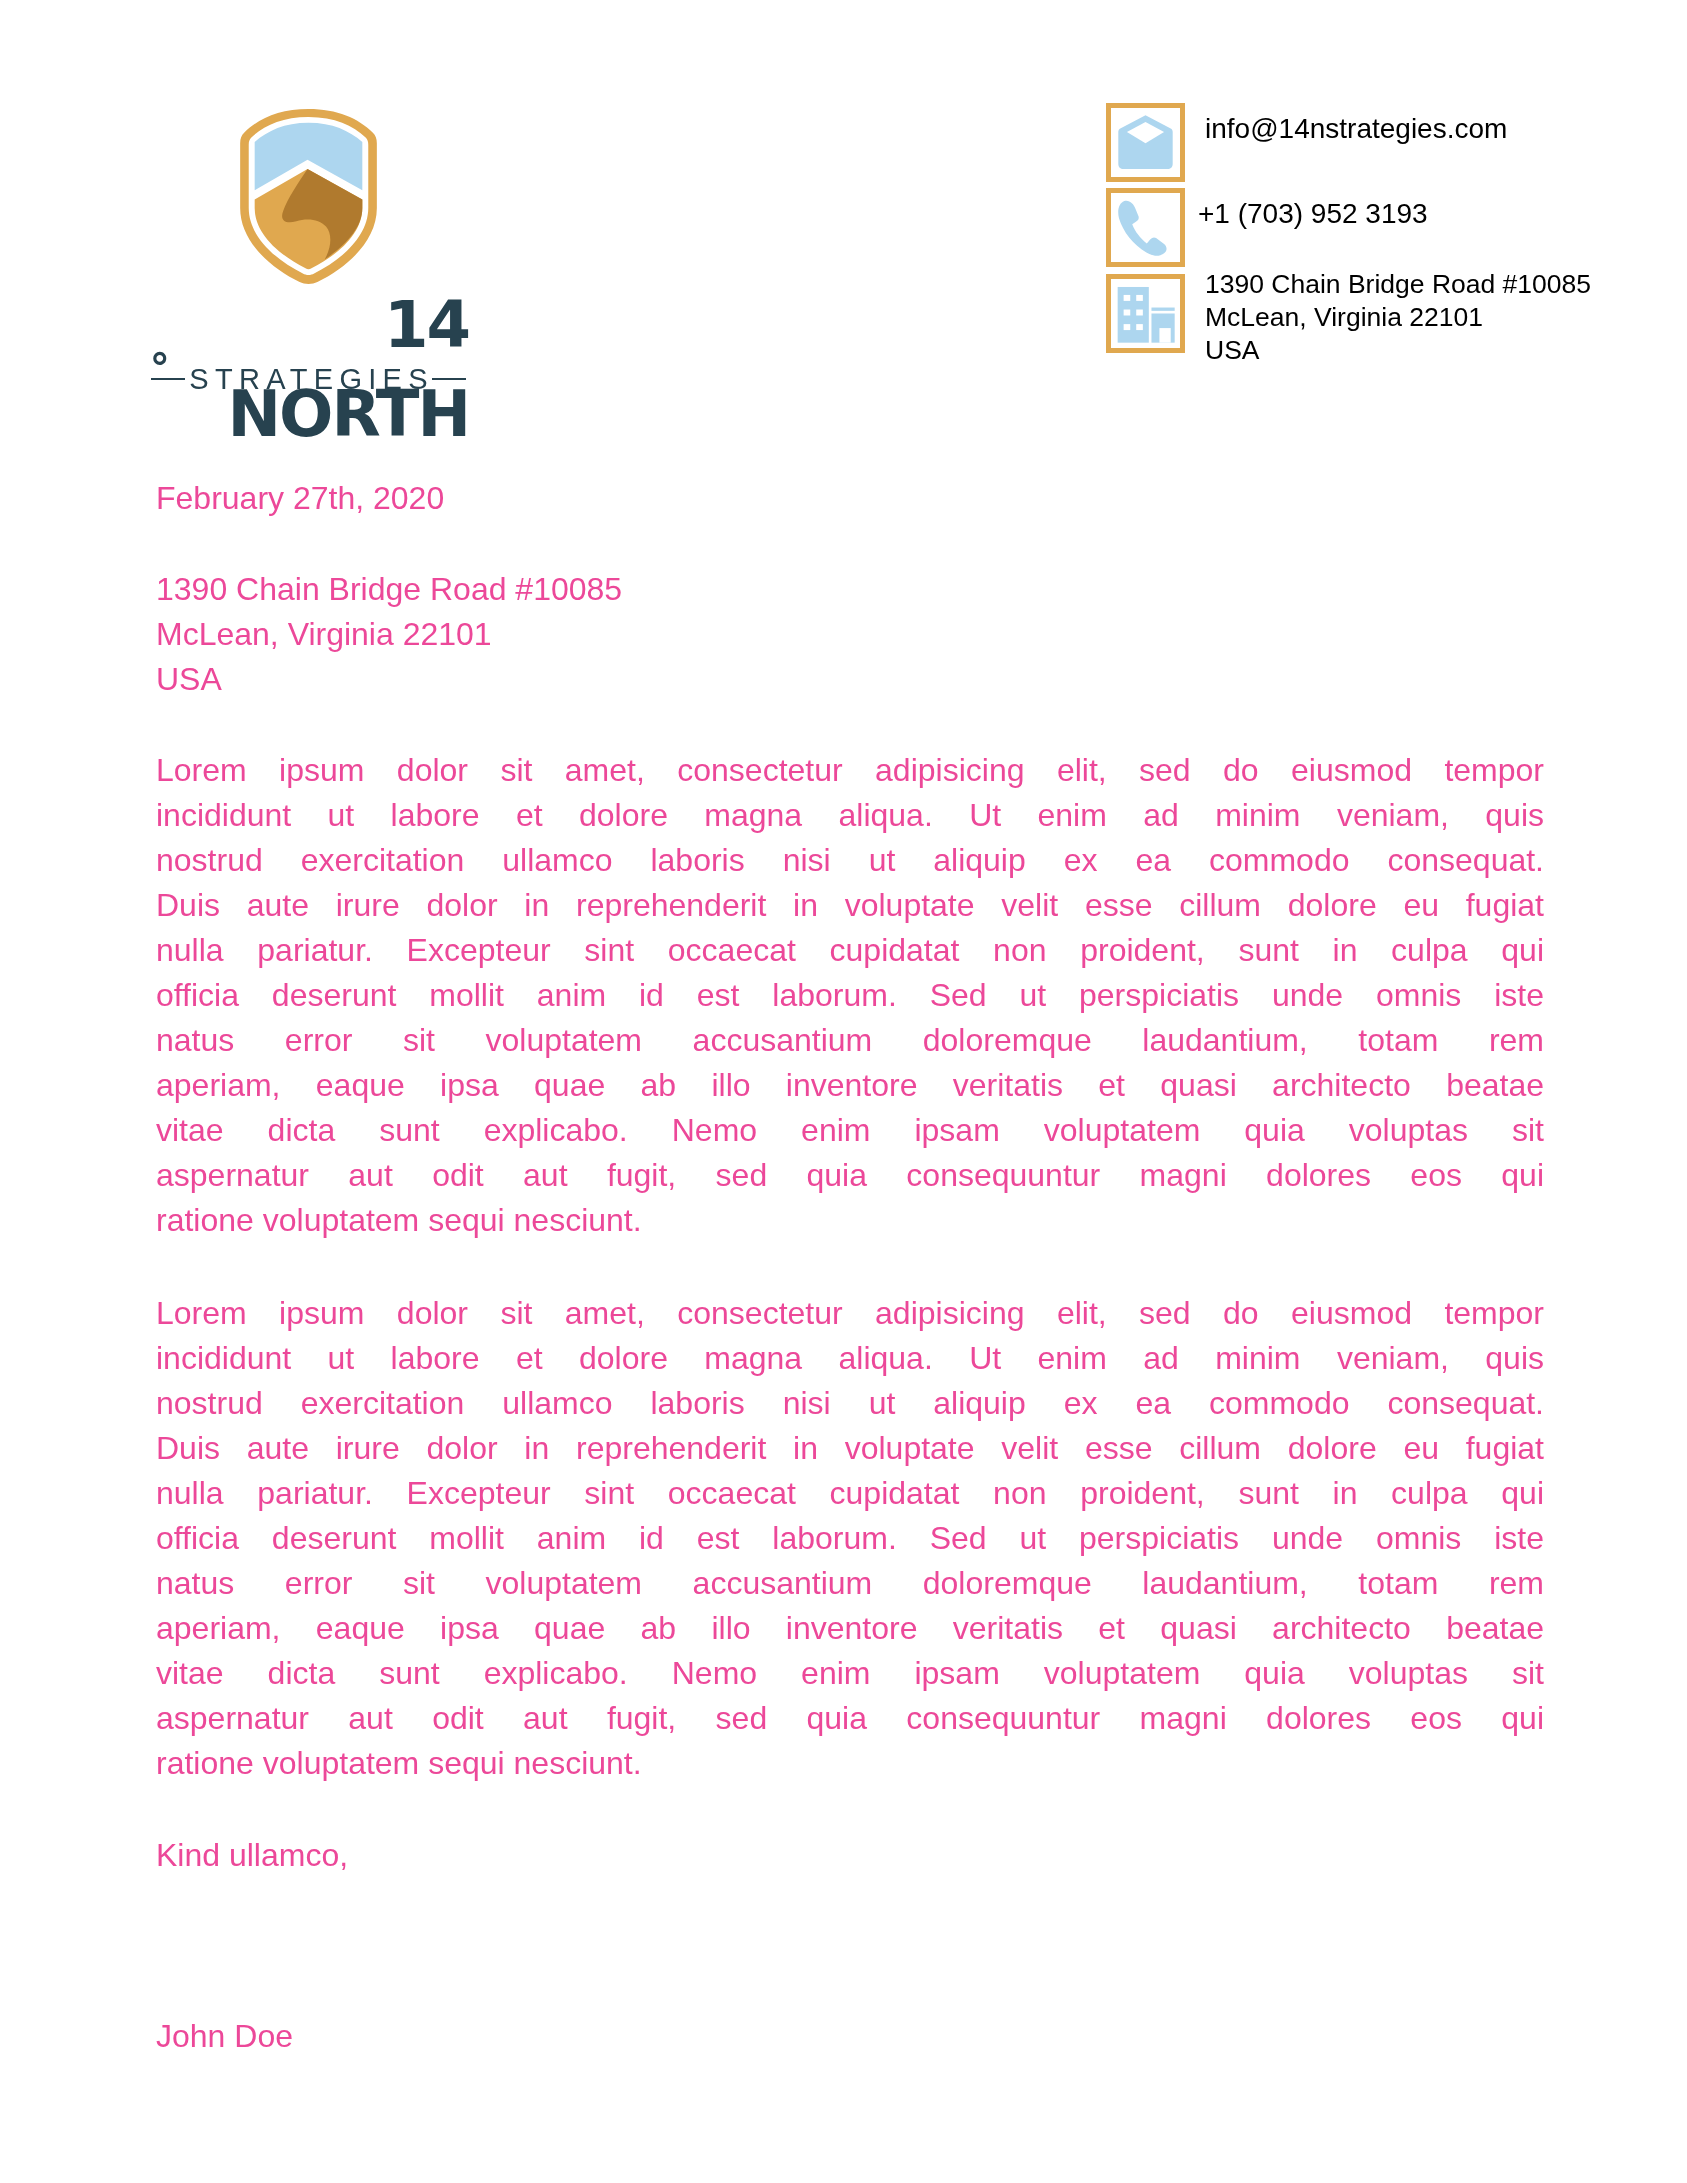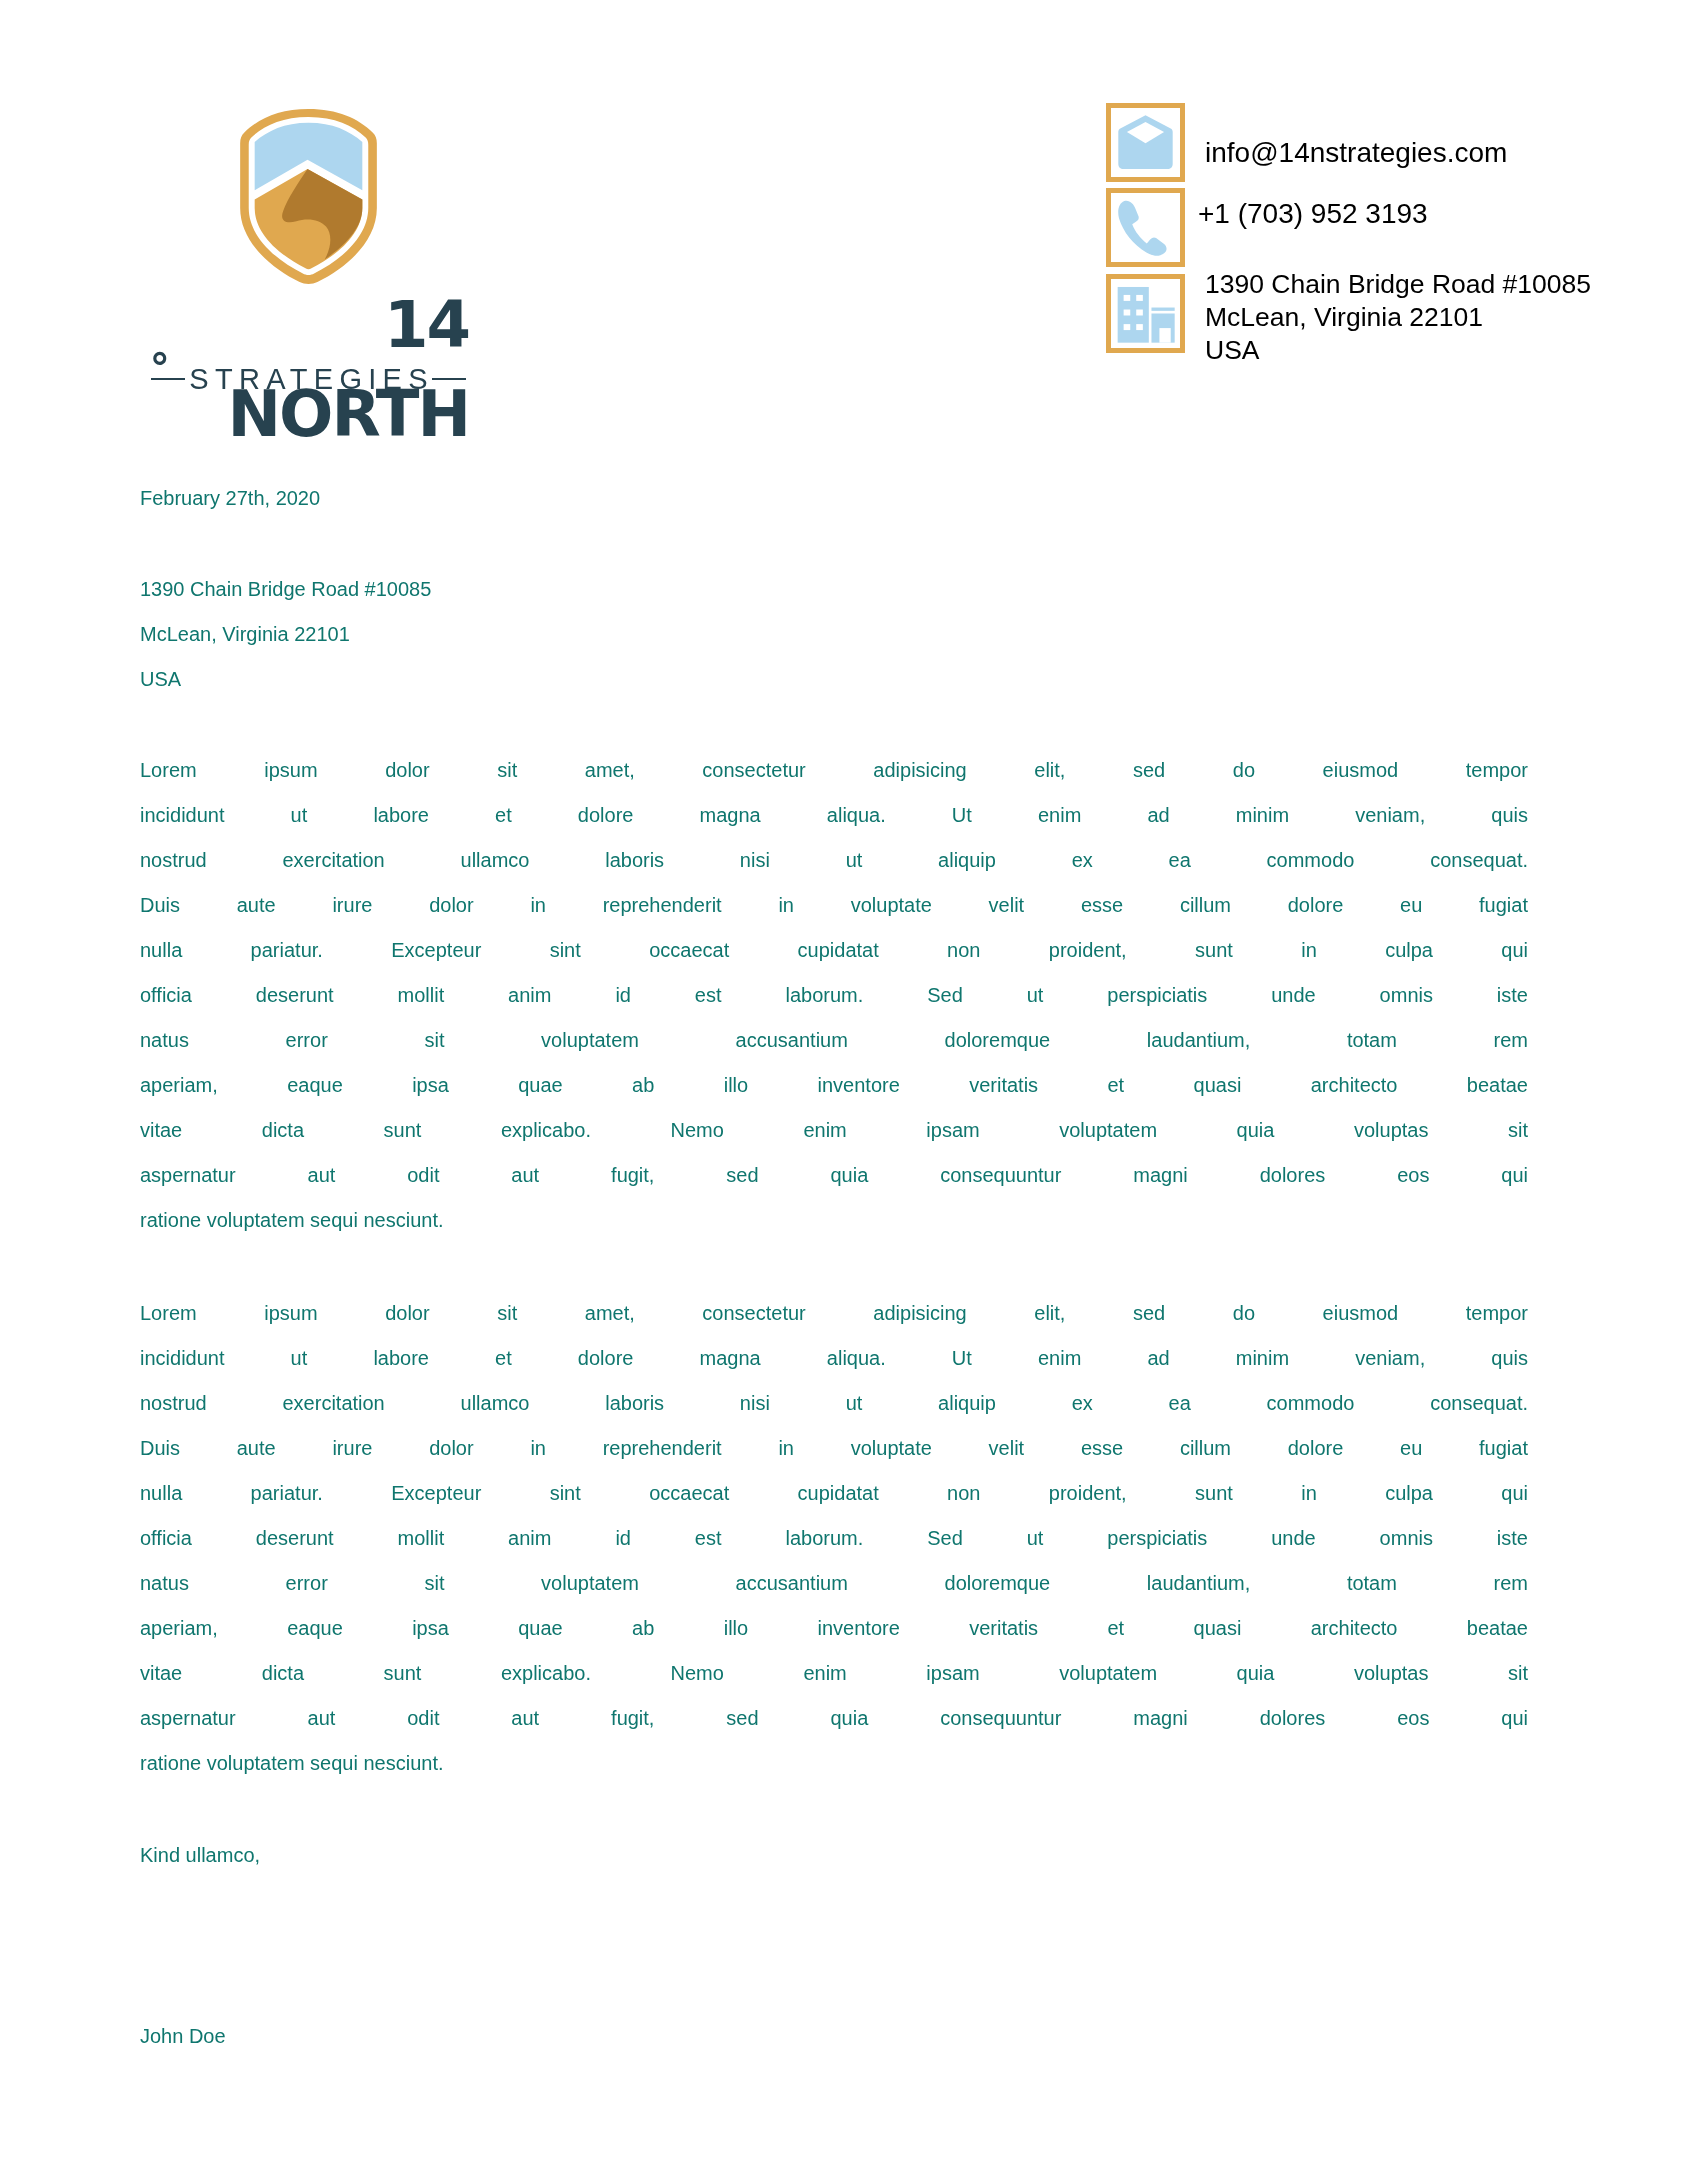--- a/index.html
+++ b/index.html
@@ -23,21 +23,21 @@
   
   .contact { position: absolute; left: 1106px; top: 103px; width: 569px; height: 265px; }
   .icon-box { position: absolute; left: 0; width: 69px; height: 69px;
               border: 5.3px solid #E0A84F; background: #fff; }
   .icon-box svg { position: absolute; left: 4px; top: 4px; width: 61px; height: 61px; }
   .contact-text { position: absolute; font-size: 28px; line-height: 33px; white-space: nowrap; color: #000; }
   .contact-addr { position: absolute; left: 99px; top: 165px; font-size: 26.5px; line-height: 33px; color: #000; }
   .contact-addr div { white-space: nowrap; }
 
   
-  .letter { position: absolute; left: 140px; width: 1388px; font-size: 20px; line-height: 45px; color: #0f766e; }
+  .letter { position: absolute; left: 156px; width: 1388px; font-size: 32px; line-height: 45px; color: #ec4899; }
   .line { display: block; height: 45px; white-space: nowrap; overflow: visible; }
   .just { text-align: justify; text-align-last: justify; white-space: normal; }
   .date { top: 476px; }
   .recipient { top: 567px; }
   .para1 { top: 748px; }
   .para2 { top: 1291px; }
   .closing { top: 1833px; }
   .signature { top: 2014px; }
 </style>
 </head>
@@ -69,21 +69,21 @@
   </div>
 </div>
 
 <div class="contact">
   <div class="icon-box" style="top:0;">
     <svg viewBox="0 0 92 92" xmlns="http://www.w3.org/2000/svg">
       <path d="M46 5 L 84 25 C 86 26, 87 28, 87 30 L 87 78 C 87 83, 84 86, 79 86 L 13 86 C 8 86, 5 83, 5 78 L 5 30 C 5 28, 6 26, 8 25 Z" fill="#ADD6EF"></path>
       <path d="M46 15 L 74 30 L 46 47 L 18 30 Z" fill="#FFFFFF"></path>
     </svg>
   </div>
-  <div class="contact-text" style="left:99px; top:9.3px;margin-top:24px;">info@14nstrategies.com</div>
+  <div class="contact-text" style="left:99px; top:9.3px;">info@14nstrategies.com</div>
 
   <div class="icon-box" style="top:85px;">
     <svg viewBox="0 0 92 92" xmlns="http://www.w3.org/2000/svg">
       <path d="M14 6 C 22 4, 28 10, 31 18 L 35 28 C 37 32, 35 35, 32 37 L 26 41 C 30 52, 38 62, 48 70 L 53 64 C 56 61, 59 60, 62 62 L 74 71 C 79 75, 79 81, 74 85 C 68 90, 58 90, 48 84 C 27 72, 12 52, 6 32 C 3 20, 6 9, 14 6 Z" fill="#ADD6EF"></path>
     </svg>
   </div>
   <div class="contact-text" style="left:92px; top:94px;">+1 (703) 952 3193</div>
 
   <div class="icon-box" style="top:171px;">
     <svg viewBox="0 0 92 92" xmlns="http://www.w3.org/2000/svg">

